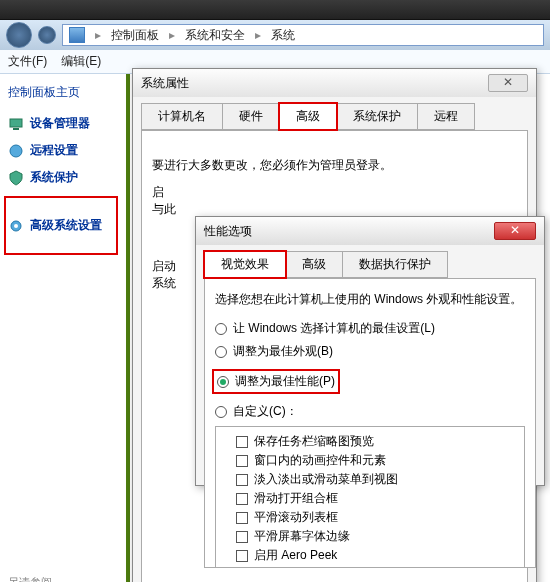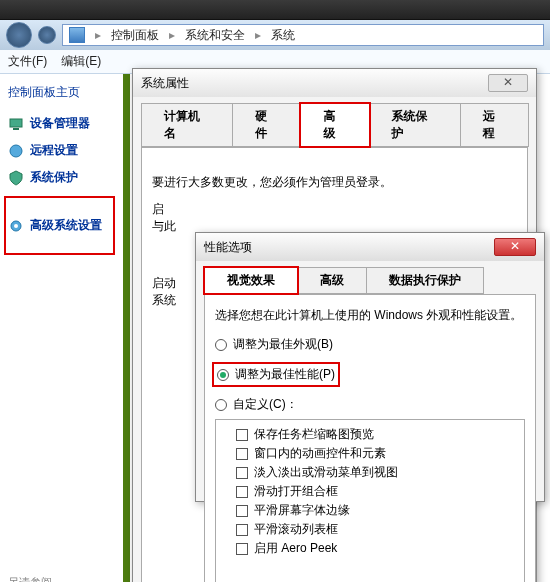--- a/index.html
+++ b/index.html
@@ -13,47 +13,47 @@
   .addr-field { flex:1; background:#fff; border:1px solid #7a9ccc; height:22px; display:flex; align-items:center; padding:0 6px; gap:6px; }
   .addr-icon { width:16px; height:16px; background:linear-gradient(#7fb8e8,#3d7cc0); border:1px solid #3d7cc0; }
   .crumb { color:#222; }
   .crumb-sep { color:#888; padding:0 4px; }
   
   .menu-bar { height:24px; background:#f7fbff; display:flex; align-items:center; padding:0 8px; gap:14px; border-bottom:1px solid #c5d6e8; }
   .menu-item { color:#222; }
   
   
   .main-area { display:flex; height:calc(100% - 74px); background:#fff; }
-  .sidebar { width:130px; background:#fff; padding:10px 8px; border-right:7px solid #4d7c0f; }
+  .sidebar { width:130px; background:#fff; padding:10px 8px; border-right:4px solid #4d7c0f; }
   .sidebar-title { color:#003399; font-size:12px; margin-bottom:14px; }
   .nav-item { display:flex; align-items:center; gap:6px; margin:10px 0;font-weight:bold; }
   .nav-icon { width:16px; height:16px; }
   .nav-text { color:#003399; }
   .nav-item.hl { border:2px solid #d00; margin-left:-4px; padding:19px 2px; }
   .see-also { color:#888; margin-top:320px; font-size:11px; }
   
   .content { flex:1; position:relative; }
   
   
   .dlg { position:absolute; background:#f4f4f4; border:1px solid #888; box-shadow:2px 2px 8px rgba(0,0,0,.3); }
   .dlg-title { height:28px; background:linear-gradient(#fdfdfd,#e4e4e4); display:flex; align-items:center; padding:0 8px; font-size:12px; justify-content:space-between; }
   .dlg-close { width:40px; height:18px; background:#e6e6e6; border:1px solid #aaa; border-radius:2px; text-align:center; color:#555; font-size:12px; line-height:14px; }
   .tabstrip { display:flex; margin:6px 8px 0; }
-  .tab { padding:4px 22px; border:1px solid #aaa; background:#f0f0f0; margin-right:-1px; font-size:12px; position:relative;font-weight:bold; }
+  .tab { padding:4px 16px; border:1px solid #aaa; background:#f0f0f0; margin-right:-1px; font-size:12px; position:relative; }
   .tab.active { background:#fff; border-bottom:1px solid #fff; z-index:1; }
   .tab.hl { outline:2px solid #d00; outline-offset:-1px; }
   .tab-body { margin:0 8px 8px; border:1px solid #aaa; background:#fff; padding:10px; }
   .dlg-note { font-size:12px; margin:16px 0 10px; }
   .group { border:2px solid #d00; padding:8px; margin-bottom:8px; position:relative; }
   .group-title { font-size:12px; margin-bottom:6px; }
   .group-desc { font-size:12px; color:#222; margin-bottom:20px; }
   .settings-btn { position:absolute; right:8px; bottom:6px; padding:2px 10px; border:1px solid #888; background:linear-gradient(#fdfdfd,#e4e4e4); font-size:12px; }
   
   
-  .perf-dlg { left:195px; top:232px; width:350px; height:270px; }
+  .perf-dlg { left:195px; top:216px; width:350px; height:270px; }
   .perf-title { background:linear-gradient(#fdfdfd,#dedede); }
   .perf-close { width:42px; height:18px; background:linear-gradient(#e77,#c33); border:1px solid #a22; color:#fff; border-radius:2px; text-align:center; font-size:12px; line-height:14px; }
   .perf-tabstrip .tab.hl2 { outline:2px solid #d00; outline-offset:-1px; }
   .perf-body { margin:0 8px 8px; border:1px solid #aaa; background:#fff; padding:10px; height:290px; overflow:hidden; }
   .perf-desc { font-size:12px; margin:2px 0 12px; }
   .radio-row { display:flex; align-items:center; gap:6px; margin:6px 0; font-size:12px; }
   .radio { width:12px; height:12px; border:1px solid #555; border-radius:50%; display:inline-flex; align-items:center; justify-content:center; }
   .radio.checked::after { content:""; width:6px; height:6px; background:#2a6; border-radius:50%; }
   .radio-row.hl3 { outline:2px solid #d00; outline-offset:1px; padding:1px 2px; display:inline-flex; }
   .check-list { border:1px solid #aaa; margin-top:6px; padding:4px; height:165px; overflow:hidden; }
@@ -154,20 +154,24 @@
   </div>
   <div class="tabstrip perf-tabstrip">
     <div class="tab active hl2">视觉效果</div>
     <div class="tab">高级</div>
     <div class="tab">数据执行保护</div>
   </div>
   <div class="perf-body">
     <div class="perf-desc">选择您想在此计算机上使用的 Windows 外观和性能设置。</div>
     <div class="radio-row">
       <span class="radio"></span>
+      <span>让 Windows 选择计算机的最佳设置(L)</span>
+    </div>
+    <div class="radio-row">
+      <span class="radio"></span>
       <span>调整为最佳外观(B)</span>
     </div>
     <div><span class="radio-row hl3">
       <span class="radio checked"></span>
       <span>调整为最佳性能(P)</span>
     </span></div>
     <div class="radio-row">
       <span class="radio"></span>
       <span>自定义(C)：</span>
     </div>
@@ -183,26 +187,26 @@
       <div class="check-row">
           <span class="chk"></span>
           <span>淡入淡出或滑动菜单到视图</span>
         </div>
       <div class="check-row">
           <span class="chk"></span>
           <span>滑动打开组合框</span>
         </div>
       <div class="check-row">
           <span class="chk"></span>
+          <span>平滑滚动列表框</span>
+        </div>
+      <div class="check-row">
+          <span class="chk"></span>
           <span>平滑屏幕字体边缘</span>
         </div>
       <div class="check-row">
           <span class="chk"></span>
-          <span>平滑滚动列表框</span>
-        </div>
-      <div class="check-row">
-          <span class="chk"></span>
           <span>启用 Aero Peek</span>
         </div>
 
     </div>
   </div>
 </div>
 
 </body></html>

